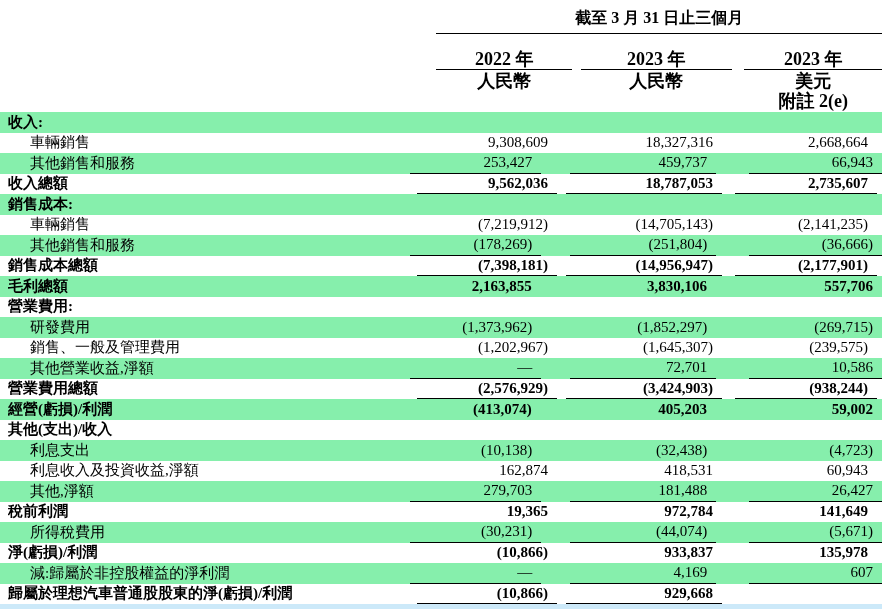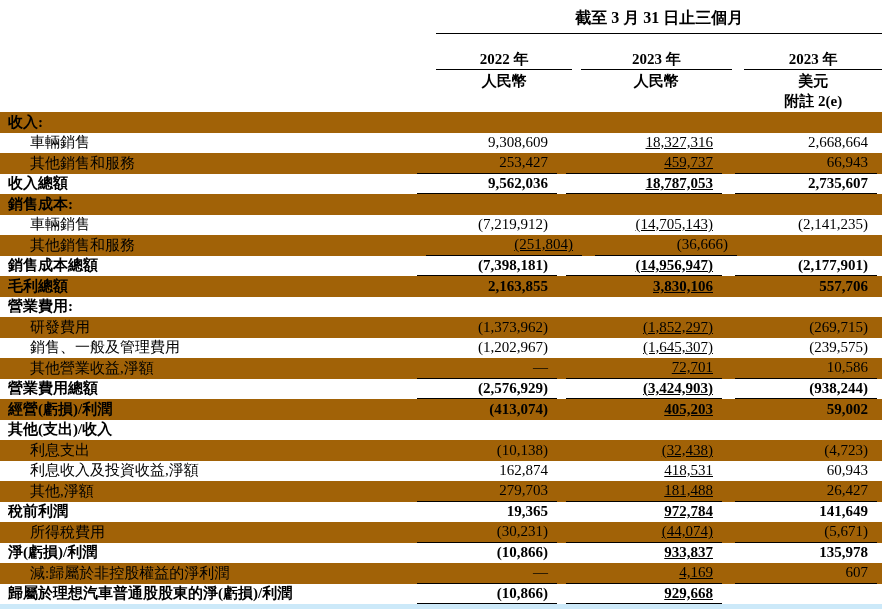--- a/index.html
+++ b/index.html
@@ -19,49 +19,49 @@
     display: flex; align-items: flex-end; justify-content: center;
     padding-bottom: 4px;
     font-weight: bold; font-size: 16px;
     border-bottom: 1.5px solid #000;
   }
   .hdr-cols { display: flex; margin-top: 14px; }
   .hdr-cols.years   { height: 22px; }
   .hdr-cols.curr    { height: 22px; margin-top: 0; }
   .hdr-cols.note    { height: 20px; margin-top: 0; }
   .hspacer { width: 409px; }
-  .hcol { text-align: center; font-weight: bold; font-size: 15px; line-height: 22px; }
+  .hcol { text-align: center; font-weight: bold; font-size: 18px; line-height: 22px; }
   .hc1 { width: 140px; }
   .hg1 { width: 9px; }
   .hc2 { width: 156px; }
   .hg2 { width: 13px; }
   .hc3 { width: 142px; }
   .years .hc1, .years .hc2, .years .hc3 { border-bottom: 1.4px solid #000; }
   .note .hcol { line-height: 18px; }
 
   
   .tbl { margin-top: 0; }
   .row {
     display: flex; align-items: stretch;
     height: 20.5px; padding-left: 8px;
     font-size: 15px;
   }
-  .row.hl { background: #a16207; }
+  .row.hl { background: #86efac; gap: 20px; }
   .row.bold { font-weight: bold; }
   .c-label {
     width: 409px; display: flex; align-items: center;
     white-space: nowrap; overflow: hidden;
   }
   .row.indent .c-label { padding-left: 22px; }
   .c-num {
     display: flex; align-items: center; justify-content: flex-end;
     padding-right: 9px; white-space: nowrap;
   }
   .c1 { width: 140px; }
-  .c2 { width: 156px; margin-left: 9px; text-decoration: underline; }
+  .c2 { width: 156px; margin-left: 9px; }
   .c3 { width: 142px; margin-left: 13px; }
   .row.ul .c-num { border-bottom: 1.4px solid #000; }
   .bottom-strip { height: 5px; background: #cce9f9; }
 </style>
 </head>
 <body>
 
 <div class="doc">
 
   <div class="hdr">
@@ -130,20 +130,21 @@
         <div class="c-num c3"></div>
       </div>
       <div class="row indent">
         <div class="c-label">車輛銷售</div>
         <div class="c-num c1">(7,219,912)</div>
         <div class="c-num c2">(14,705,143)</div>
         <div class="c-num c3">(2,141,235)</div>
       </div>
       <div class="row hl indent ul">
         <div class="c-label">其他銷售和服務</div>
+        <div class="c-num c1">(178,269)</div>
         <div class="c-num c2">(251,804)</div>
         <div class="c-num c3">(36,666)</div>
       </div>
       <div class="row bold ul">
         <div class="c-label">銷售成本總額</div>
         <div class="c-num c1">(7,398,181)</div>
         <div class="c-num c2">(14,956,947)</div>
         <div class="c-num c3">(2,177,901)</div>
       </div>
       <div class="row hl bold">

